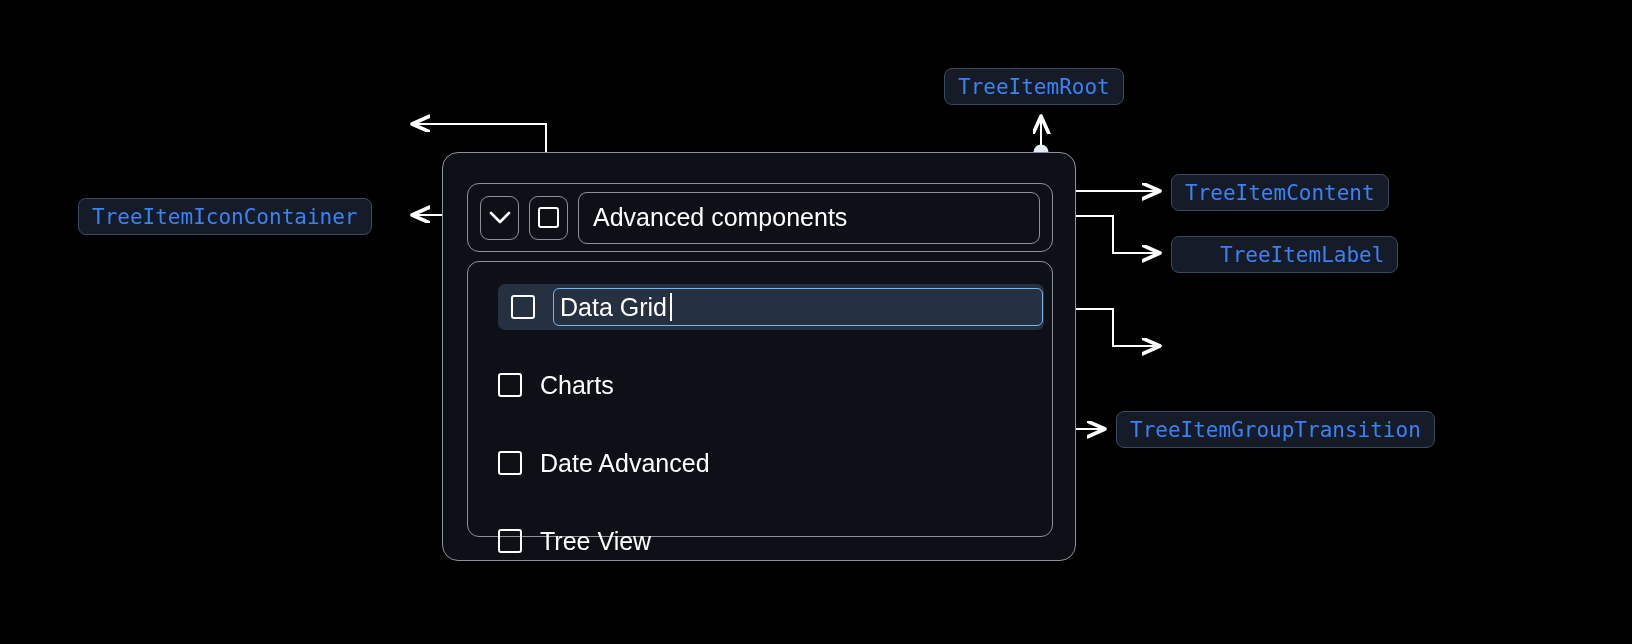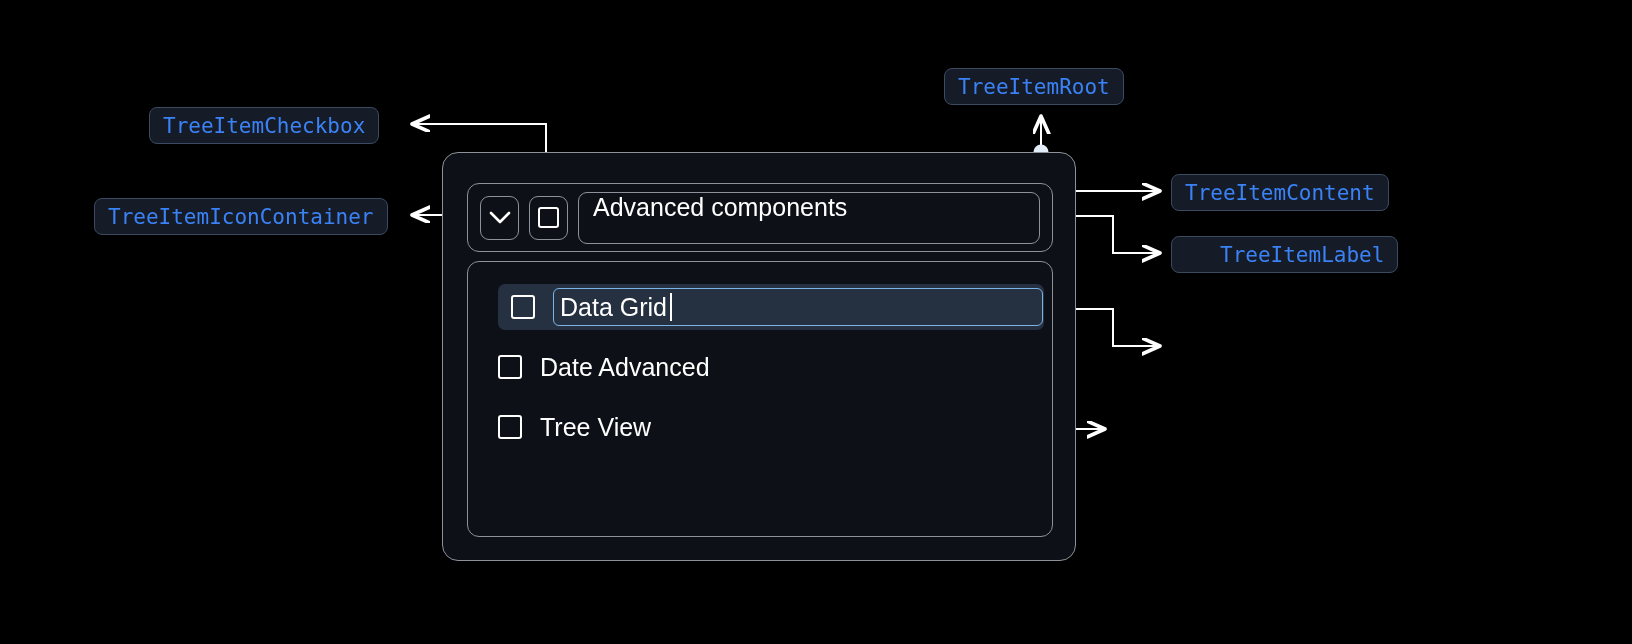--- a/index.html
+++ b/index.html
@@ -68,39 +68,39 @@
   .cbox {
     width: 21px; height: 21px;
     border: 2.4px solid #ffffff;
     border-radius: 3px;
   }
   .label-box {
     flex: 1 1 auto;
     height: 52px;
     border: 1px solid #8d9199;
     border-radius: 9px;
-    display: flex; 
+    display: flex; align-items: center;
     padding-left: 14px;
     color: #ffffff;
     font-size: 25px;
   }
 
   .group-transition {
     position: absolute;
     left: 24px; top: 108px;
     width: 586px; height: 276px;
     background: #0d1117;
     border: 1px solid #8d9199;
     border-radius: 12px;
     padding-top: 22px;
   }
   .tree-row {
     display: flex; align-items: center;
     height: 46px;
-    margin-bottom: 14px;
+    margin-bottom: 32px;
     padding-left: 30px;
     gap: 18px;
   }
   .tree-row.selected {
     background: #253040;
     border-radius: 7px;
     margin-left: 30px;
     margin-right: 6px;
     padding-left: 0;
     width: 546px;
@@ -199,39 +199,43 @@
     <div class="group-transition">
 
       <div class="tree-row selected">
         <span class="rowcb"></span>
         <span class="label-input">
           <span>Data Grid</span>
           <span class="caret"></span>
         </span>
       </div>
 
+      <div class="tree-row">
+        <span class="rowcb"></span>
+        <span class="row-label">Charts</span>
+      </div>
 
       <div class="tree-row">
         <span class="rowcb"></span>
         <span class="row-label">Date Advanced</span>
       </div>
 
       <div class="tree-row">
         <span class="rowcb"></span>
         <span class="row-label">Tree View</span>
       </div>
 
     </div>
   </div>
 
-  <div class="badge" style="left:149px; top:107px;">TreeItemCheckbox</div>
-
-  <div class="badge" style="left:94px; top:198px;">TreeItemIconContainer</div>
+
+  <div class="badge" style="left:78px; top:198px;">TreeItemIconContainer</div>
 
   <div class="badge" style="left:944px; top:68px;">TreeItemRoot</div>
 
   <div class="badge" style="left:1171px; top:174px;">TreeItemContent</div>
 
   <div class="badge" style="left:1171px; top:236px;padding-left:48px;">TreeItemLabel</div>
 
 
+  <div class="badge" style="left:1116px; top:411px;">TreeItemGroupTransition</div>
 
 </div>
 
 </body></html>

